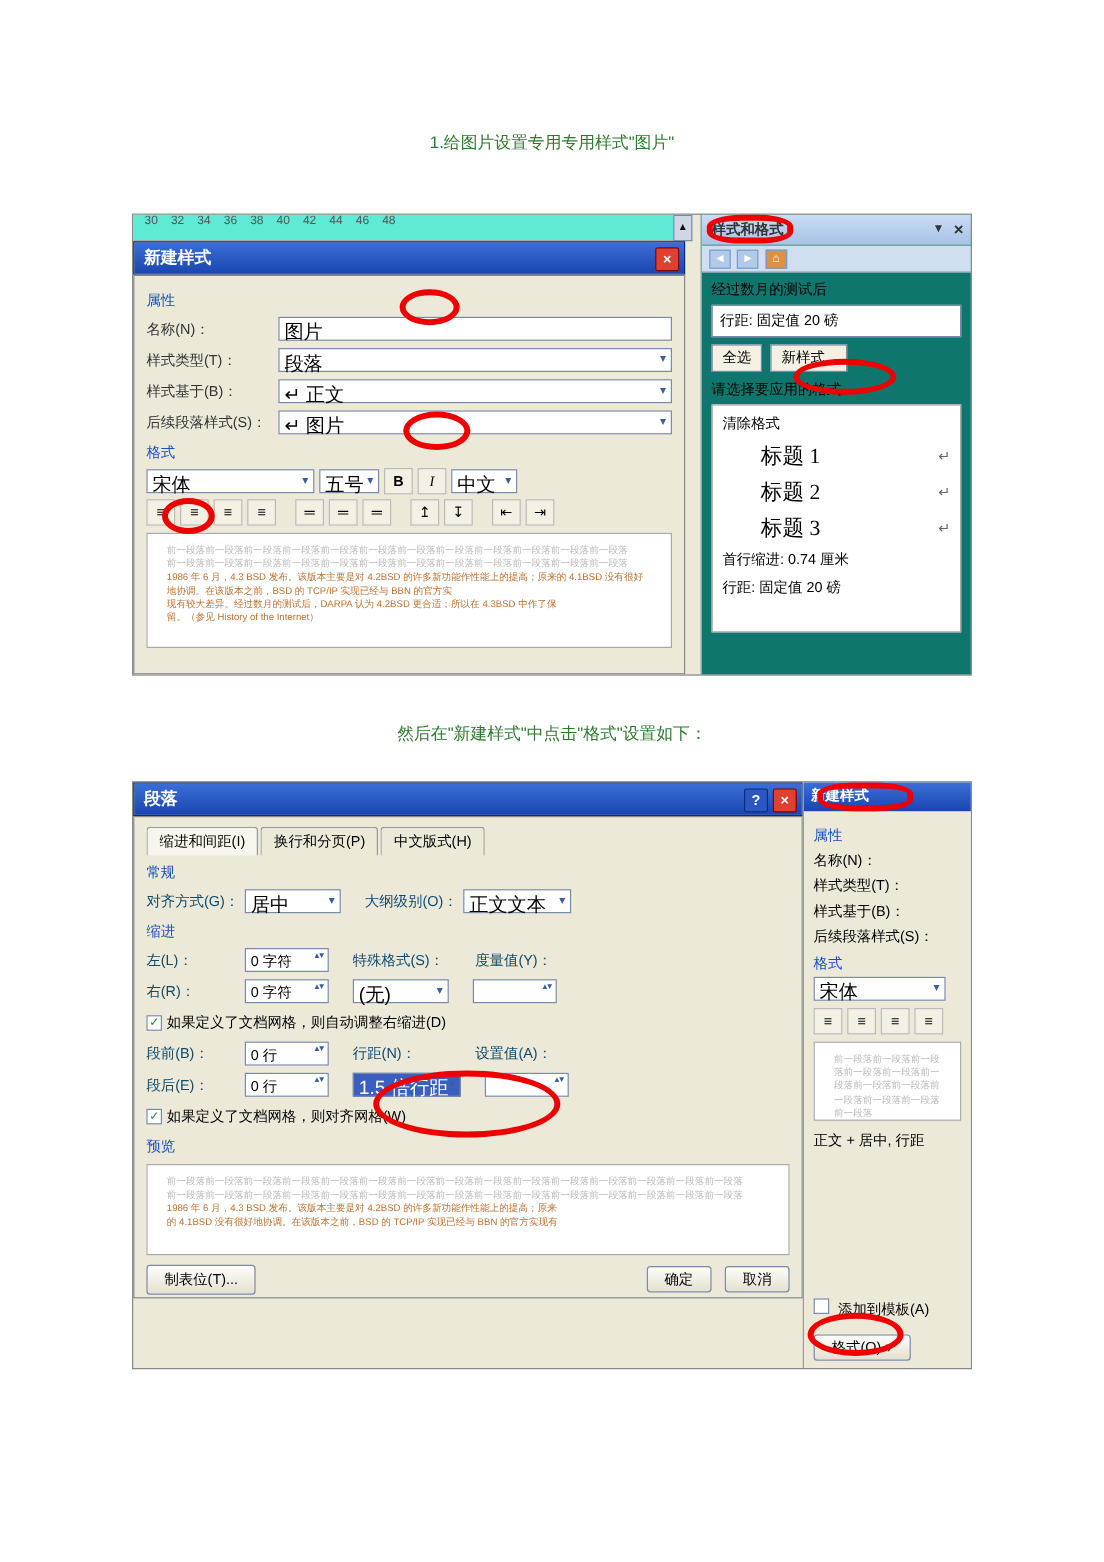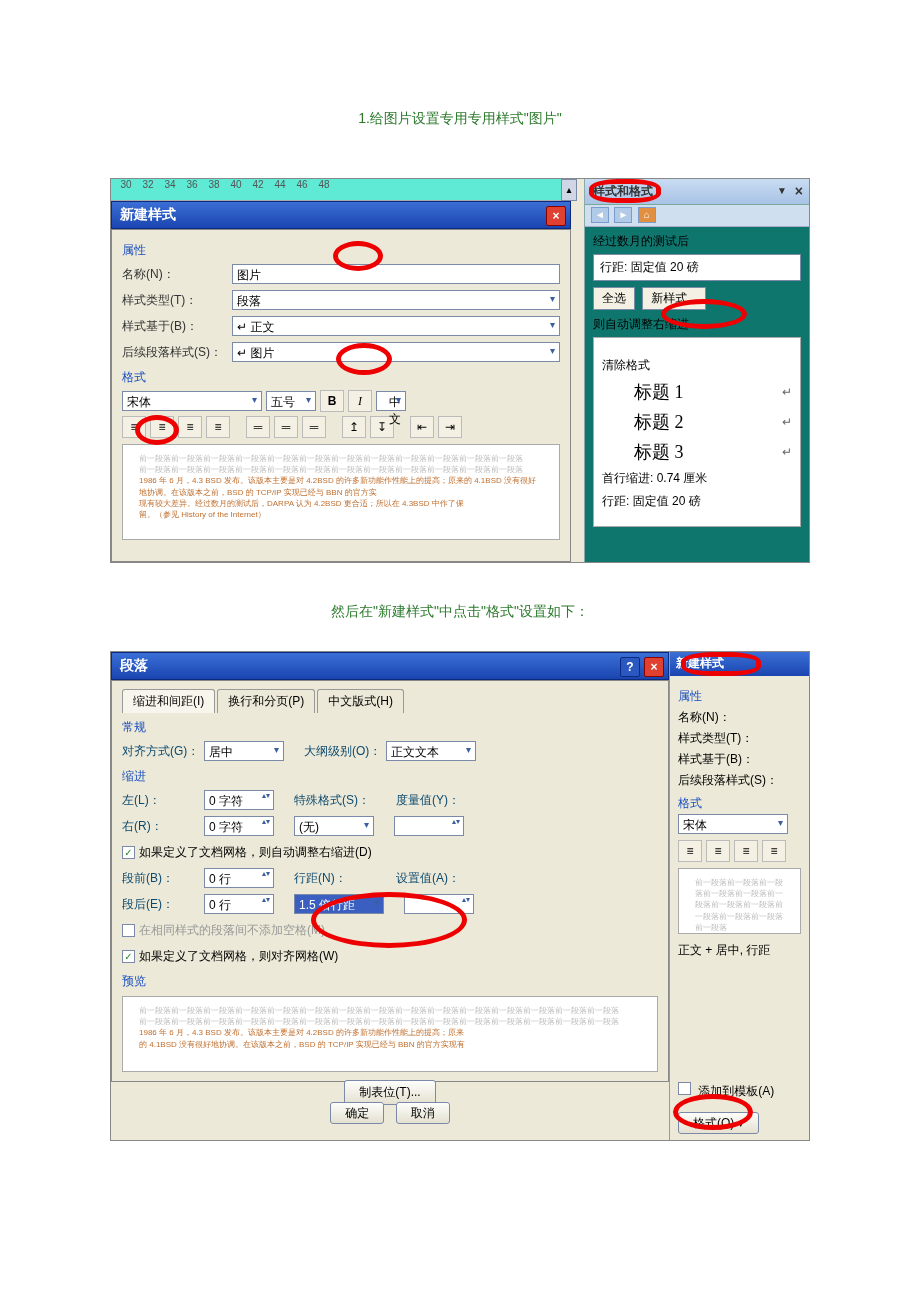--- a/index.html
+++ b/index.html
@@ -21,55 +21,55 @@
   .dlgtitle { position:absolute; height:28px; background:linear-gradient(#3b6fd6,#1a45b0); color:#fff; font-size:14px; font-weight:bold; padding:4px 8px; border:1px solid #0a2a80; }
   .closebtn { position:absolute; right:4px; top:4px; width:20px; height:20px; background:#e04030; border:1px solid #800; color:#fff; font-size:12px; text-align:center; line-height:18px; font-weight:bold; border-radius:2px; }
   .helpbtn { position:absolute; right:28px; top:4px; width:20px; height:20px; background:#2a58c0; border:1px solid #0a2a80; color:#fff; font-size:12px; text-align:center; line-height:18px; font-weight:bold; border-radius:2px; }
 
   
   .dlgbody { position:absolute; background:#ece9d8; border:1px solid #888; padding:6px 10px; font-size:12px; }
   .section-label { color:#1a4fc0; font-size:12px; margin:6px 0 2px; }
   .row { display:flex; align-items:center; margin:4px 0; height:22px; }
   .lbl { width:110px; color:#333; }
   .lbl2 { width:82px; color:#0c4a6e; }
-  .input { flex:1; height:20px; border:1px solid #7a8aa8; background:#fff; padding:2px 4px; font-size:12px; }
+  .input { flex:1; height:20px; border:1px solid #7a8aa8; background:#fff; padding:2px 4px; font-size:16px; }
   .drop { position:relative; }
   .drop::after { content:"▾"; position:absolute; right:4px; top:2px; font-size:10px; color:#3a5fa0; }
   .toolbar-row { display:flex; gap:4px; align-items:center; margin:4px 0; flex-wrap:wrap; }
   .tbtn { width:24px; height:22px; border:1px solid #bbb; background:#f4f1e4; text-align:center; line-height:20px; font-size:12px; }
   .preview { margin-top:6px; border:1px solid #aaa; background:#fff; height:96px; padding:8px 16px; font-size:8px; color:#bbb; line-height:1.4; overflow:hidden; }
   .preview .orange { color:#c07030; font-size:8px; }
 
   
   .pane { position:absolute; right:0; top:0; width:225px; bottom:0; background:#0f766e; border-left:1px solid #8aa; font-size:12px; }
   .panetitle { height:26px; background:linear-gradient(#c9dcf2,#a8c3e6); border-bottom:1px solid #7a9; padding:4px 8px; font-weight:bold; color:#333; position:relative; }
   .panetitle .dd { position:absolute; right:22px; top:6px; font-size:10px; }
   .panetitle .cls { position:absolute; right:6px; top:4px; font-size:14px; }
   .panetoolbar { height:22px; background:#cfdff0; border-bottom:1px solid #aac; padding:2px 6px; }
   .panetoolbar span { display:inline-block; width:18px; height:16px; background:#b0cae8; border:1px solid #7a9ccc; margin-right:2px; text-align:center; font-size:10px; line-height:14px; color:#fff; }
   .panebody { padding:6px 8px; }
   .stylebox { border:1px solid #7a8aa8; background:#fff; padding:4px 6px; margin:4px 0; font-size:12px; }
   .minibtn { display:inline-block; border:1px solid #7a8aa8; background:#f4f1e4; padding:2px 8px; font-size:12px; margin-right:4px; }
-  .stylelist { border:1px solid #aaa; background:#fff; margin-top:4px; padding:16px 6px; }
+  .stylelist { border:1px solid #aaa; background:#fff; margin-top:4px; padding:4px 6px; }
   .styleitem { padding:3px 2px; display:flex; justify-content:space-between; align-items:center; }
   .styleitem.big { font-size:18px; font-weight:normal; font-family:SimSun;margin-left:32px; }
   .pilcrow { font-size:12px; color:#666; }
 
   
   .redcircle { position:absolute; border:5px solid #e00; border-radius:50%; pointer-events:none; }
 
   
   .tabrow { display:flex; gap:2px; margin:2px 0 6px; }
   .tabbtn { border:1px solid #999; border-bottom:none; background:#ece9d8; padding:3px 10px; font-size:12px; border-radius:3px 3px 0 0; }
   .tabbtn.active { background:#f8f6ec; }
   .spin { width:70px; height:20px; border:1px solid #7a8aa8; background:#fff; padding:2px 4px; font-size:12px; position:relative; }
   .spin::after { content:"▴▾"; position:absolute; right:2px; top:0; font-size:8px; line-height:9px; color:#3a5fa0; width:10px; text-align:center; }
   .chk { width:13px; height:13px; border:1px solid #7a8aa8; background:#fff; margin-right:4px; display:inline-block; text-align:center; font-size:10px; line-height:11px; color:#2a8a2a; }
   .btn { border:1px solid #7a8aa8; background:linear-gradient(#fdfdfb,#e4e1d0); padding:3px 14px; font-size:12px; border-radius:3px; }
-  .btnrow { display:flex; justify-content:space-between; align-items:center; margin-top:8px;flex-direction:column; }
+  .btnrow { display:flex; justify-content:space-between; align-items:center; margin-top:8px; }
 
   
   .frag { position:absolute; right:0; top:0; width:140px; bottom:0; background:#ece9d8; border-left:1px solid #999; font-size:12px; }
   .fragtitle { height:24px; background:linear-gradient(#3b6fd6,#1a45b0); color:#fff; font-weight:bold; padding:3px 6px; }
 </style>
 </head>
 <body>
 
 <div class="page">
   <div class="caption">1.给图片设置专用专用样式"图片"</div>
@@ -102,21 +102,21 @@
       <div class="row">
         <div class="lbl">后续段落样式(S)：</div>
         <div class="input drop">↵ 图片</div>
       </div>
       <div class="section-label">格式</div>
       <div class="toolbar-row">
         <div class="input drop" style="width:140px;flex:none;">宋体</div>
         <div class="input drop" style="width:50px;flex:none;">五号</div>
         <div class="tbtn" style="font-weight:bold;">B</div>
         <div class="tbtn" style="font-style:italic;font-family:serif;">I</div>
-        <div class="input drop" style="width:30px;flex:none;text-align:right;">中文</div>
+        <div class="input drop" style="width:55px;flex:none;">中文</div>
       </div>
       <div class="toolbar-row">
         <div class="tbtn">≡</div>
         <div class="tbtn">≡</div>
         <div class="tbtn">≡</div>
         <div class="tbtn">≡</div>
         <div style="width:8px"></div>
         <div class="tbtn">═</div>
         <div class="tbtn">═</div>
         <div class="tbtn">═</div>
@@ -147,21 +147,21 @@
         <span>►</span>
         <span style="background:#e09040;">⌂</span>
       </div>
       <div class="panebody">
         <div style="margin-bottom:4px;">经过数月的测试后</div>
         <div class="stylebox">行距: 固定值 20 磅</div>
         <div style="margin:6px 0;">
           <span class="minibtn">全选</span>
           <span class="minibtn">新样式...</span>
         </div>
-        <div style="margin:6px 0 2px;">则自动调整右缩进</div>
+        <div style="margin:6px 0 2px;">请选择要应用的格式</div>
         <div class="stylelist" style="height:190px; position:relative;">
           <div class="styleitem">
               <span>清除格式</span>
             </div>
           <div class="styleitem big">
               <span>标题 1</span>
               <span class="pilcrow">↵</span>
             </div>
           <div class="styleitem big">
               <span>标题 2</span>
@@ -242,24 +242,20 @@
         <div style="width:20px"></div>
         <div class="lbl2">设置值(A)：</div>
       </div>
       <div class="row">
         <div class="lbl2">段后(E)：</div>
         <div class="spin">0 行</div>
         <div style="width:20px"></div>
         <div class="input drop" style="width:90px;flex:none;background:#3a5fc0;color:#fff;">1.5 倍行距</div>
         <div style="width:20px"></div>
         <div class="spin"></div>
-      </div>
-      <div class="row" style="color:#999;">
-        <span class="chk" style="color:#ccc;"></span>
-        <span>在相同样式的段落间不添加空格(M)</span>
       </div>
       <div class="row">
         <span class="chk">✓</span>
         <span>如果定义了文档网格，则对齐网格(W)</span>
       </div>
 
       <div class="section-label">预览</div>
       <div class="preview" style="height:76px;">
         <div>前一段落前一段落前一段落前一段落前一段落前一段落前一段落前一段落前一段落前一段落前一段落前一段落前一段落前一段落前一段落</div>
         <div>前一段落前一段落前一段落前一段落前一段落前一段落前一段落前一段落前一段落前一段落前一段落前一段落前一段落前一段落前一段落</div>

